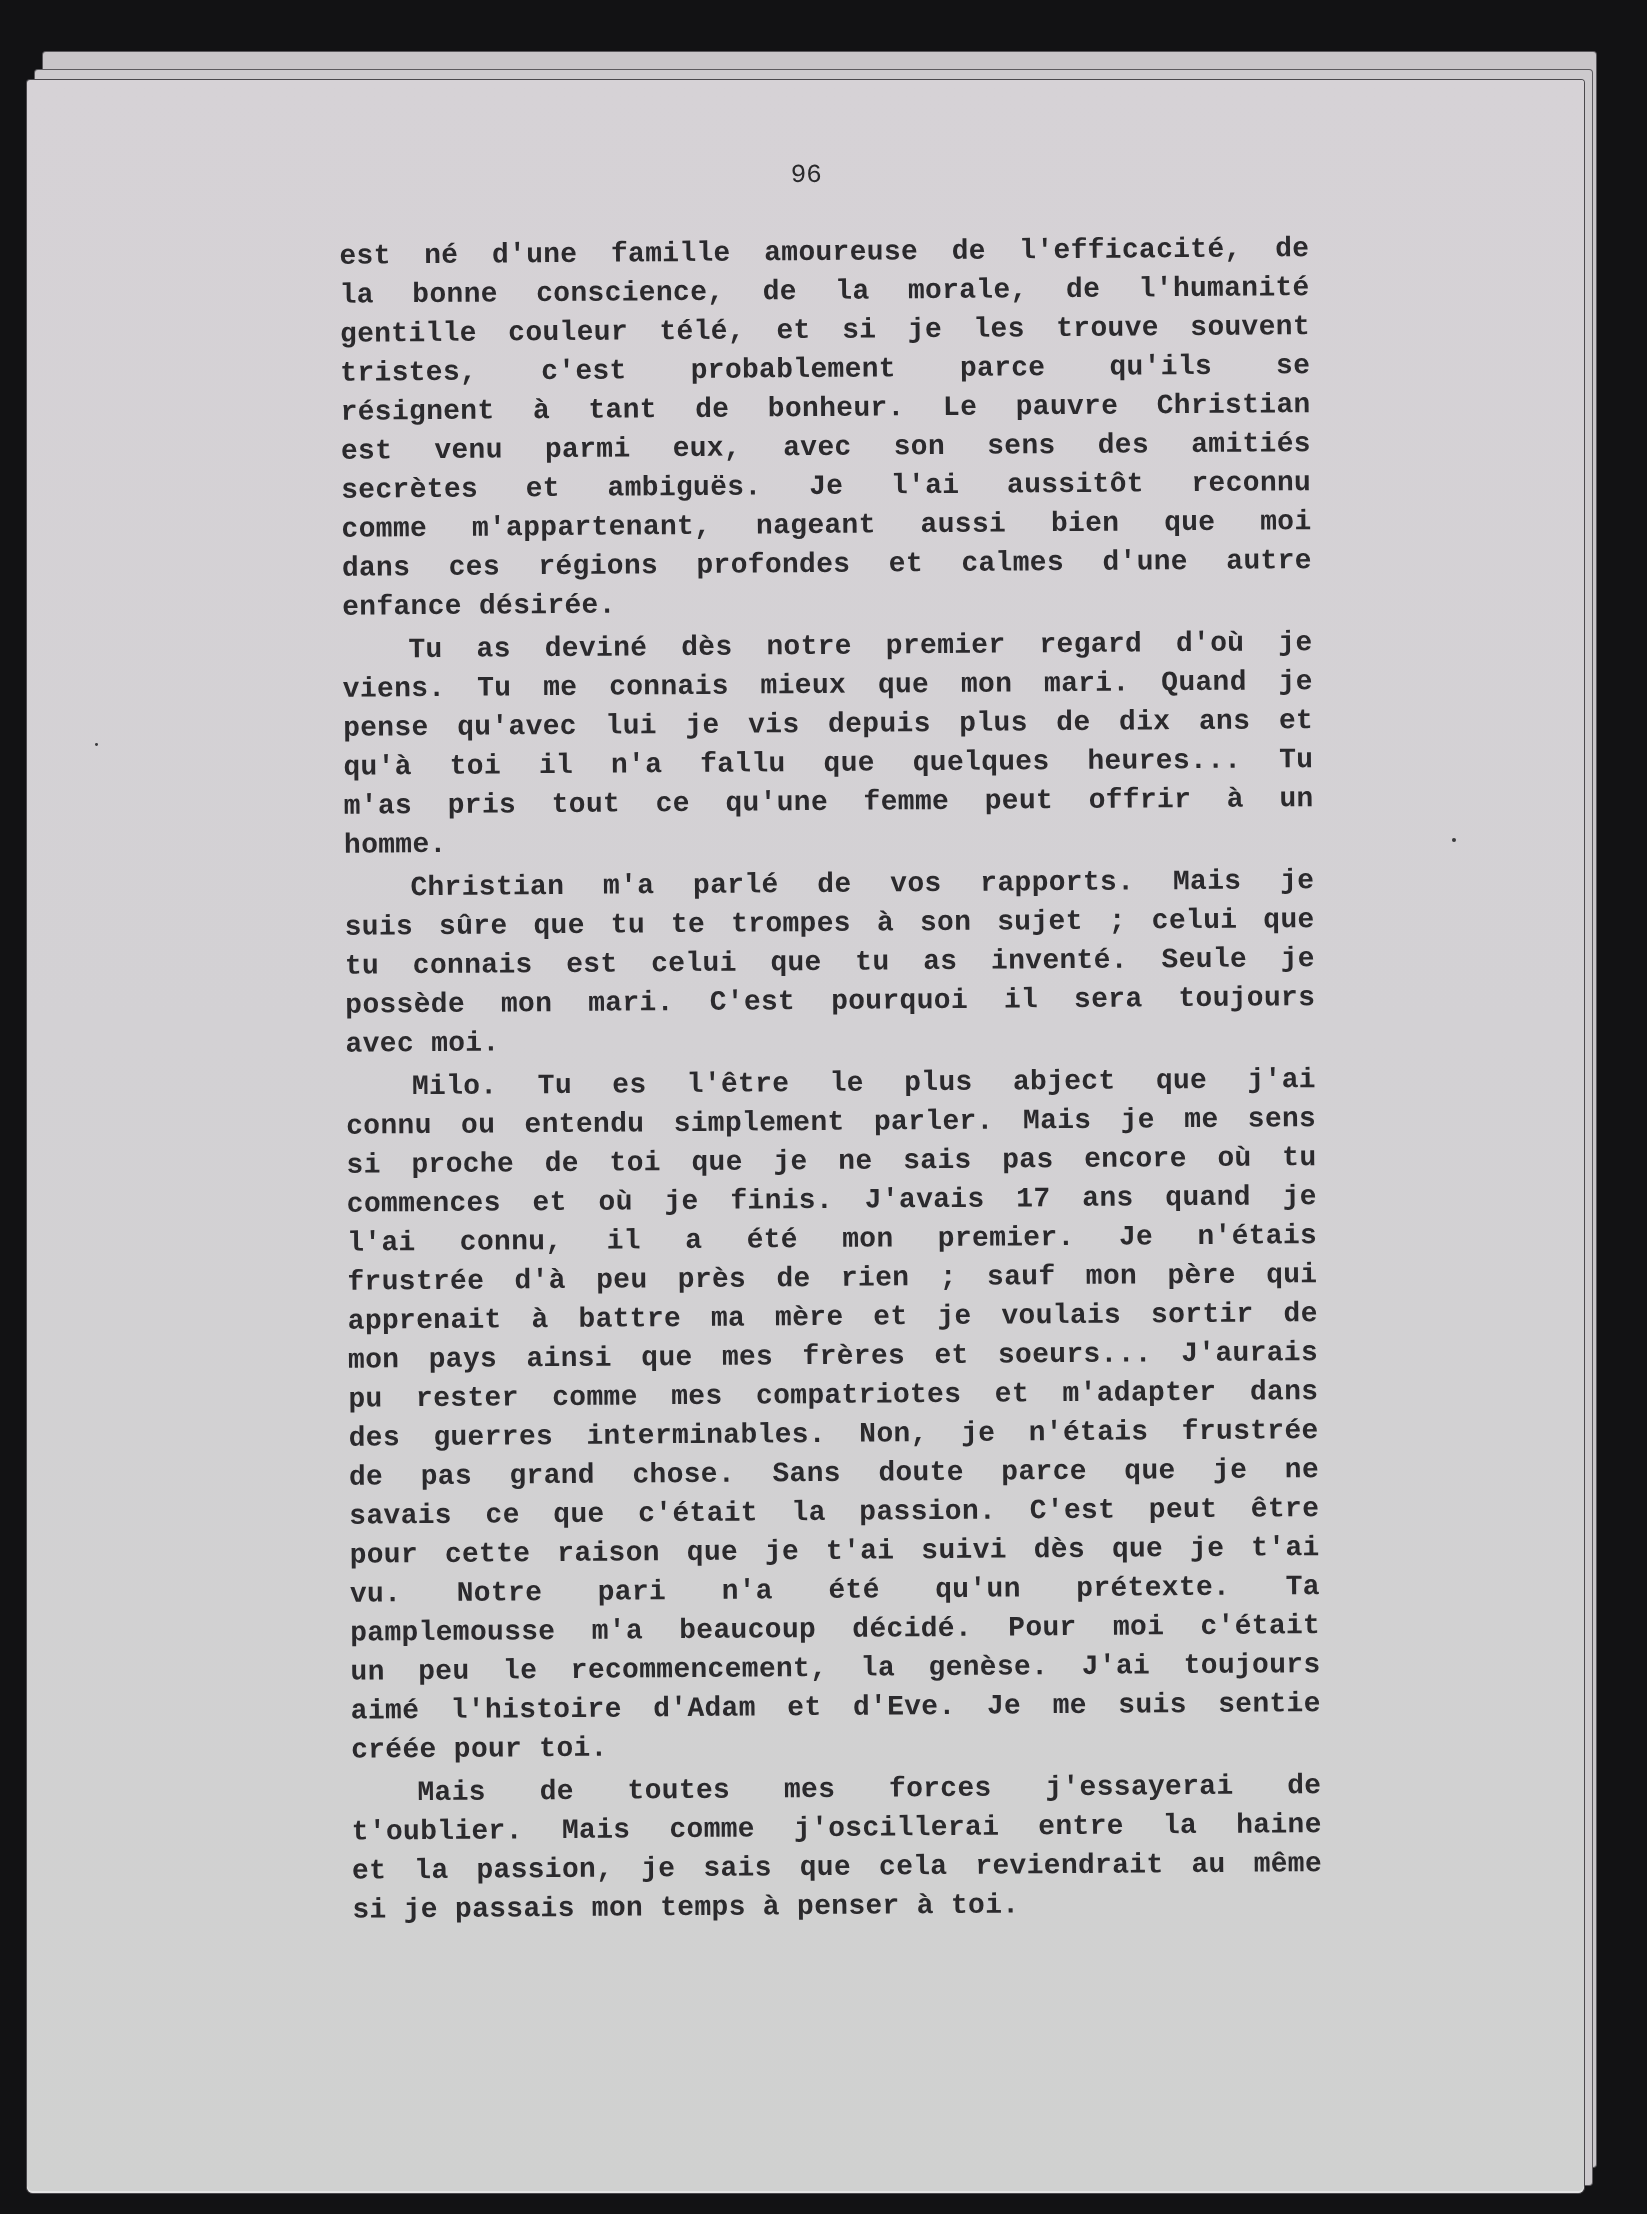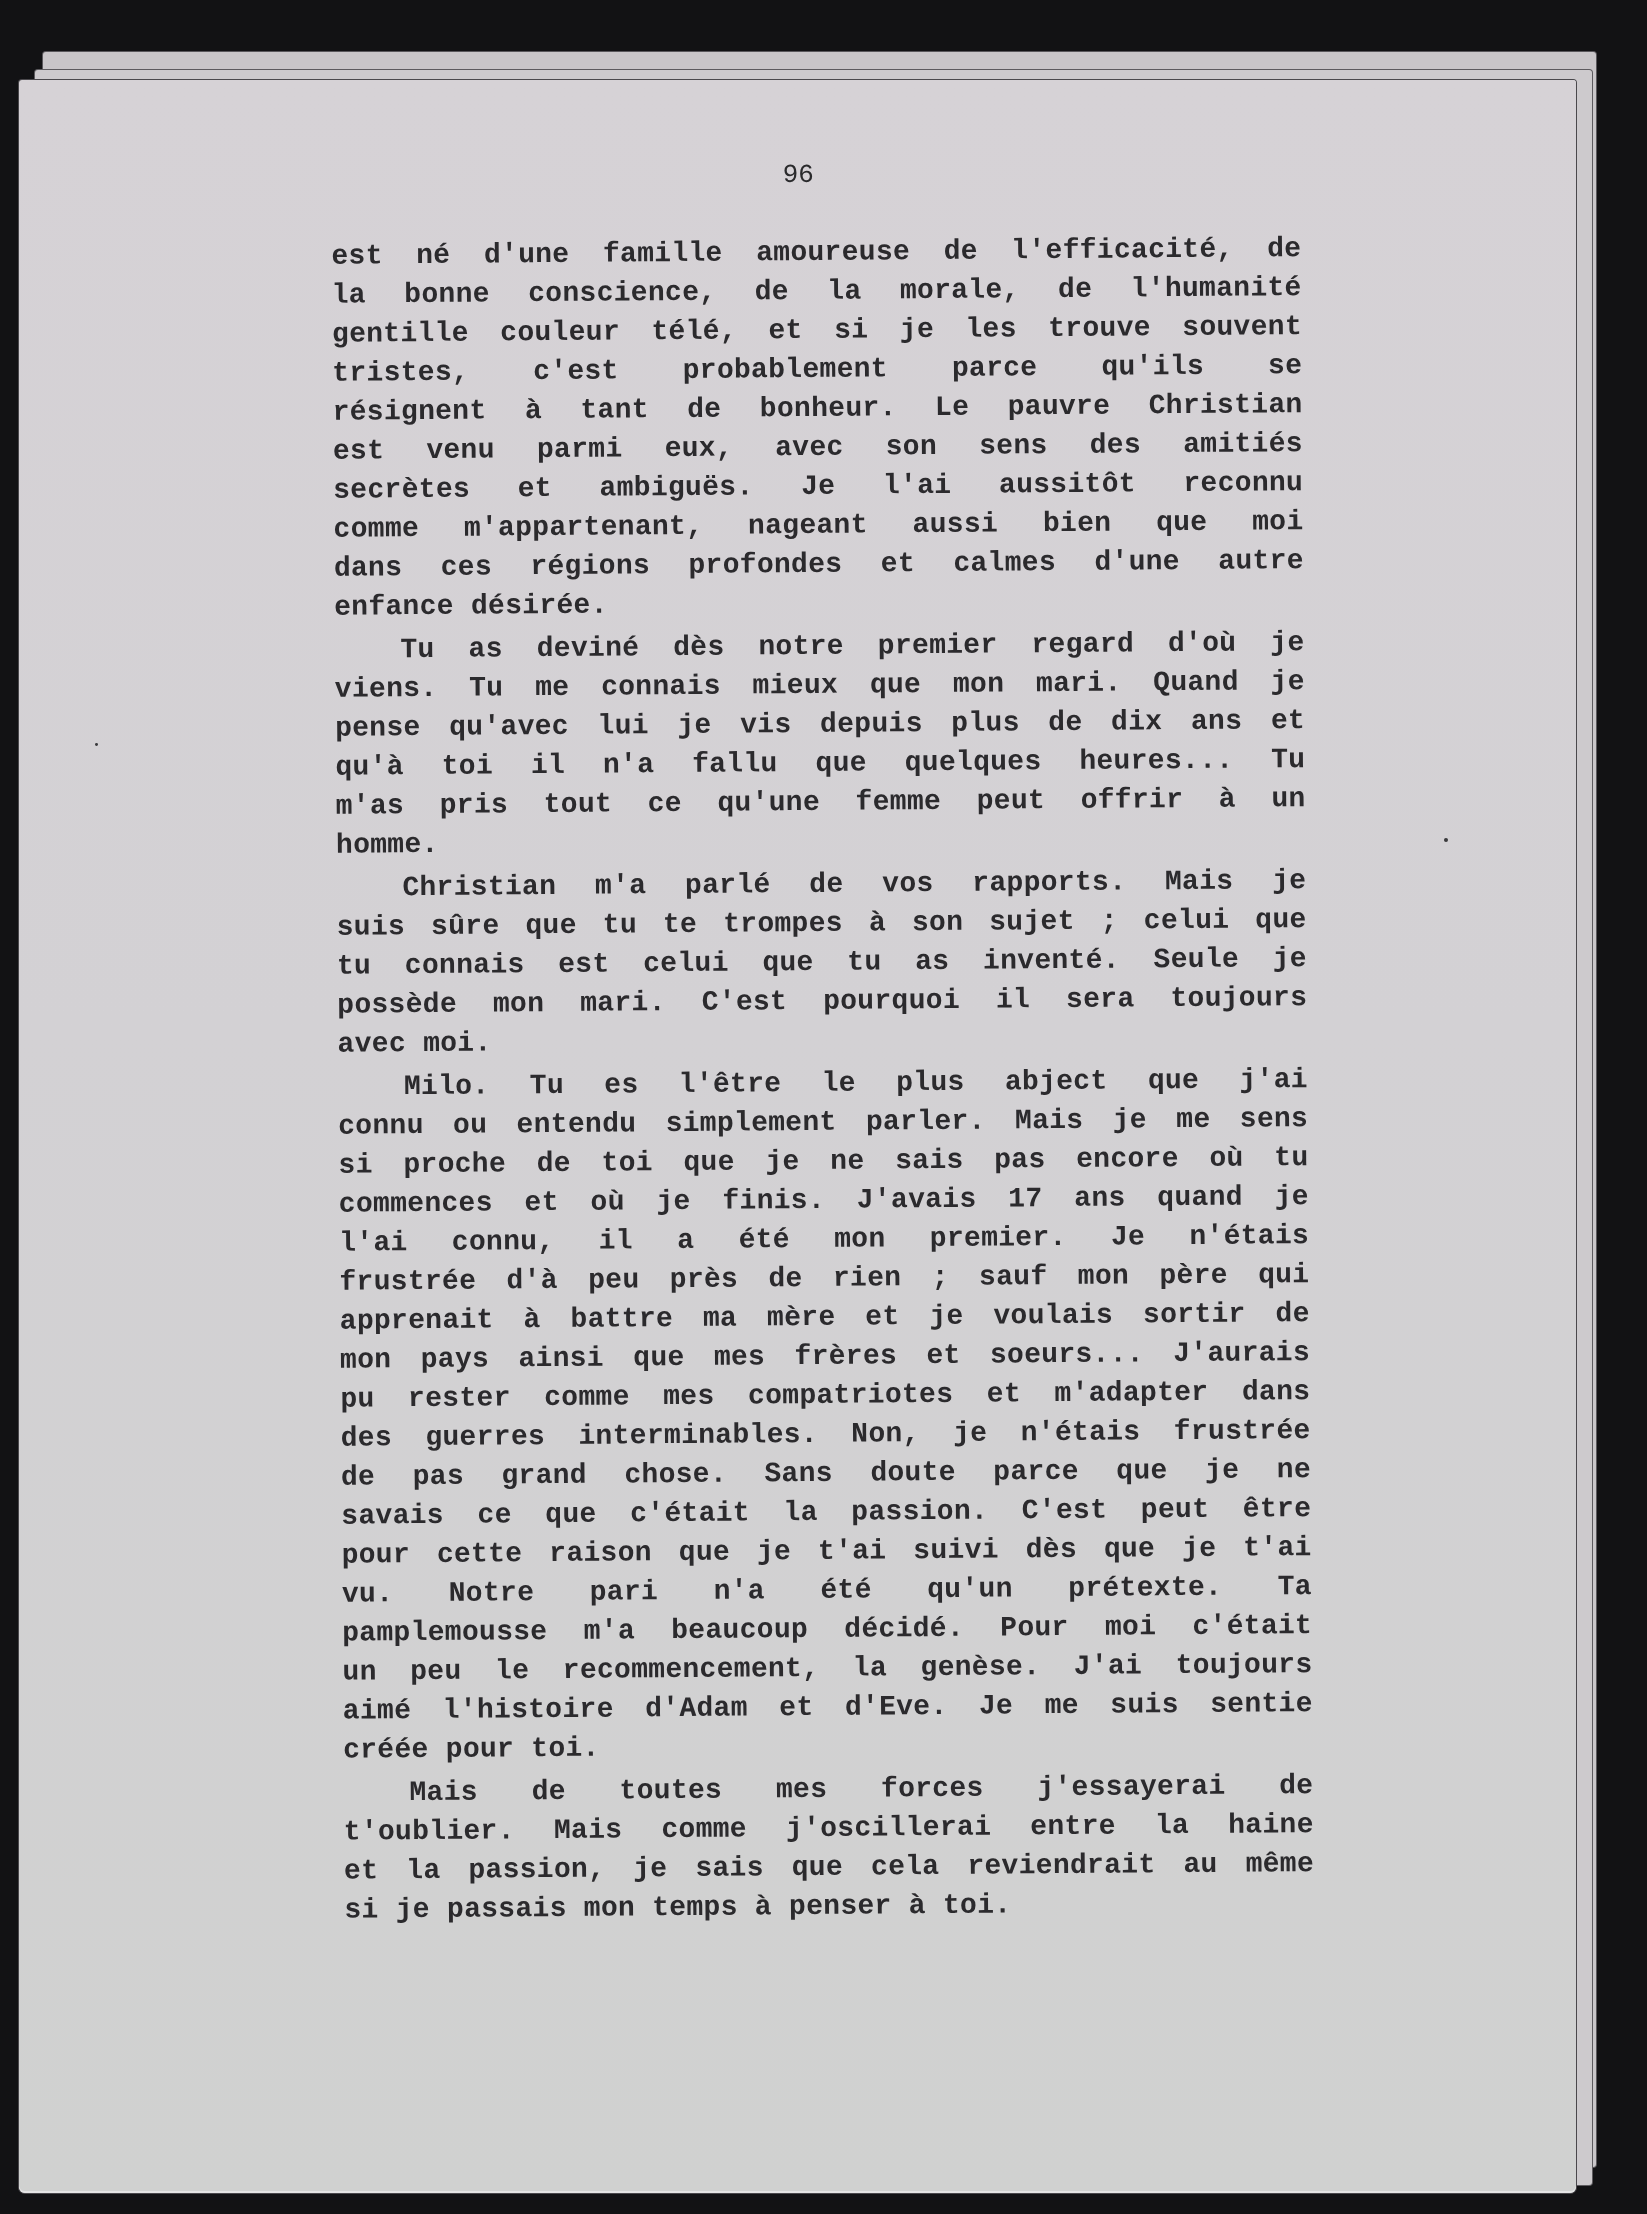--- a/index.html
+++ b/index.html
@@ -24,21 +24,21 @@
     .sheet-back1 {
       position: absolute;
       left: 35px; top: 70px;
       width: 1557px; height: 2115px;
       background: #cdcacd;
       border-radius: 2.9px;
       box-shadow: 0 0 0 1px #5d5b5f;
     }
     .page {
       position: absolute;
-      left: 19px; top: 80px;
+      left: 27px; top: 80px;
       width: 1557px;
       height: 2113px;
       background: linear-gradient(180deg, #d6d2d6 0%, #d3d1d4 45%, #d0d1d0 100%);
       border-radius: 2.9px 2.9px 5.8px 5.8px;
       box-shadow: 0 0 0 1px #4a484c, inset 0 -1.9px 0 #e4e4e4;
     }
     .page-content {
       position: absolute;
       left: 0; top: 0;
       width: 100%; height: 100%;

